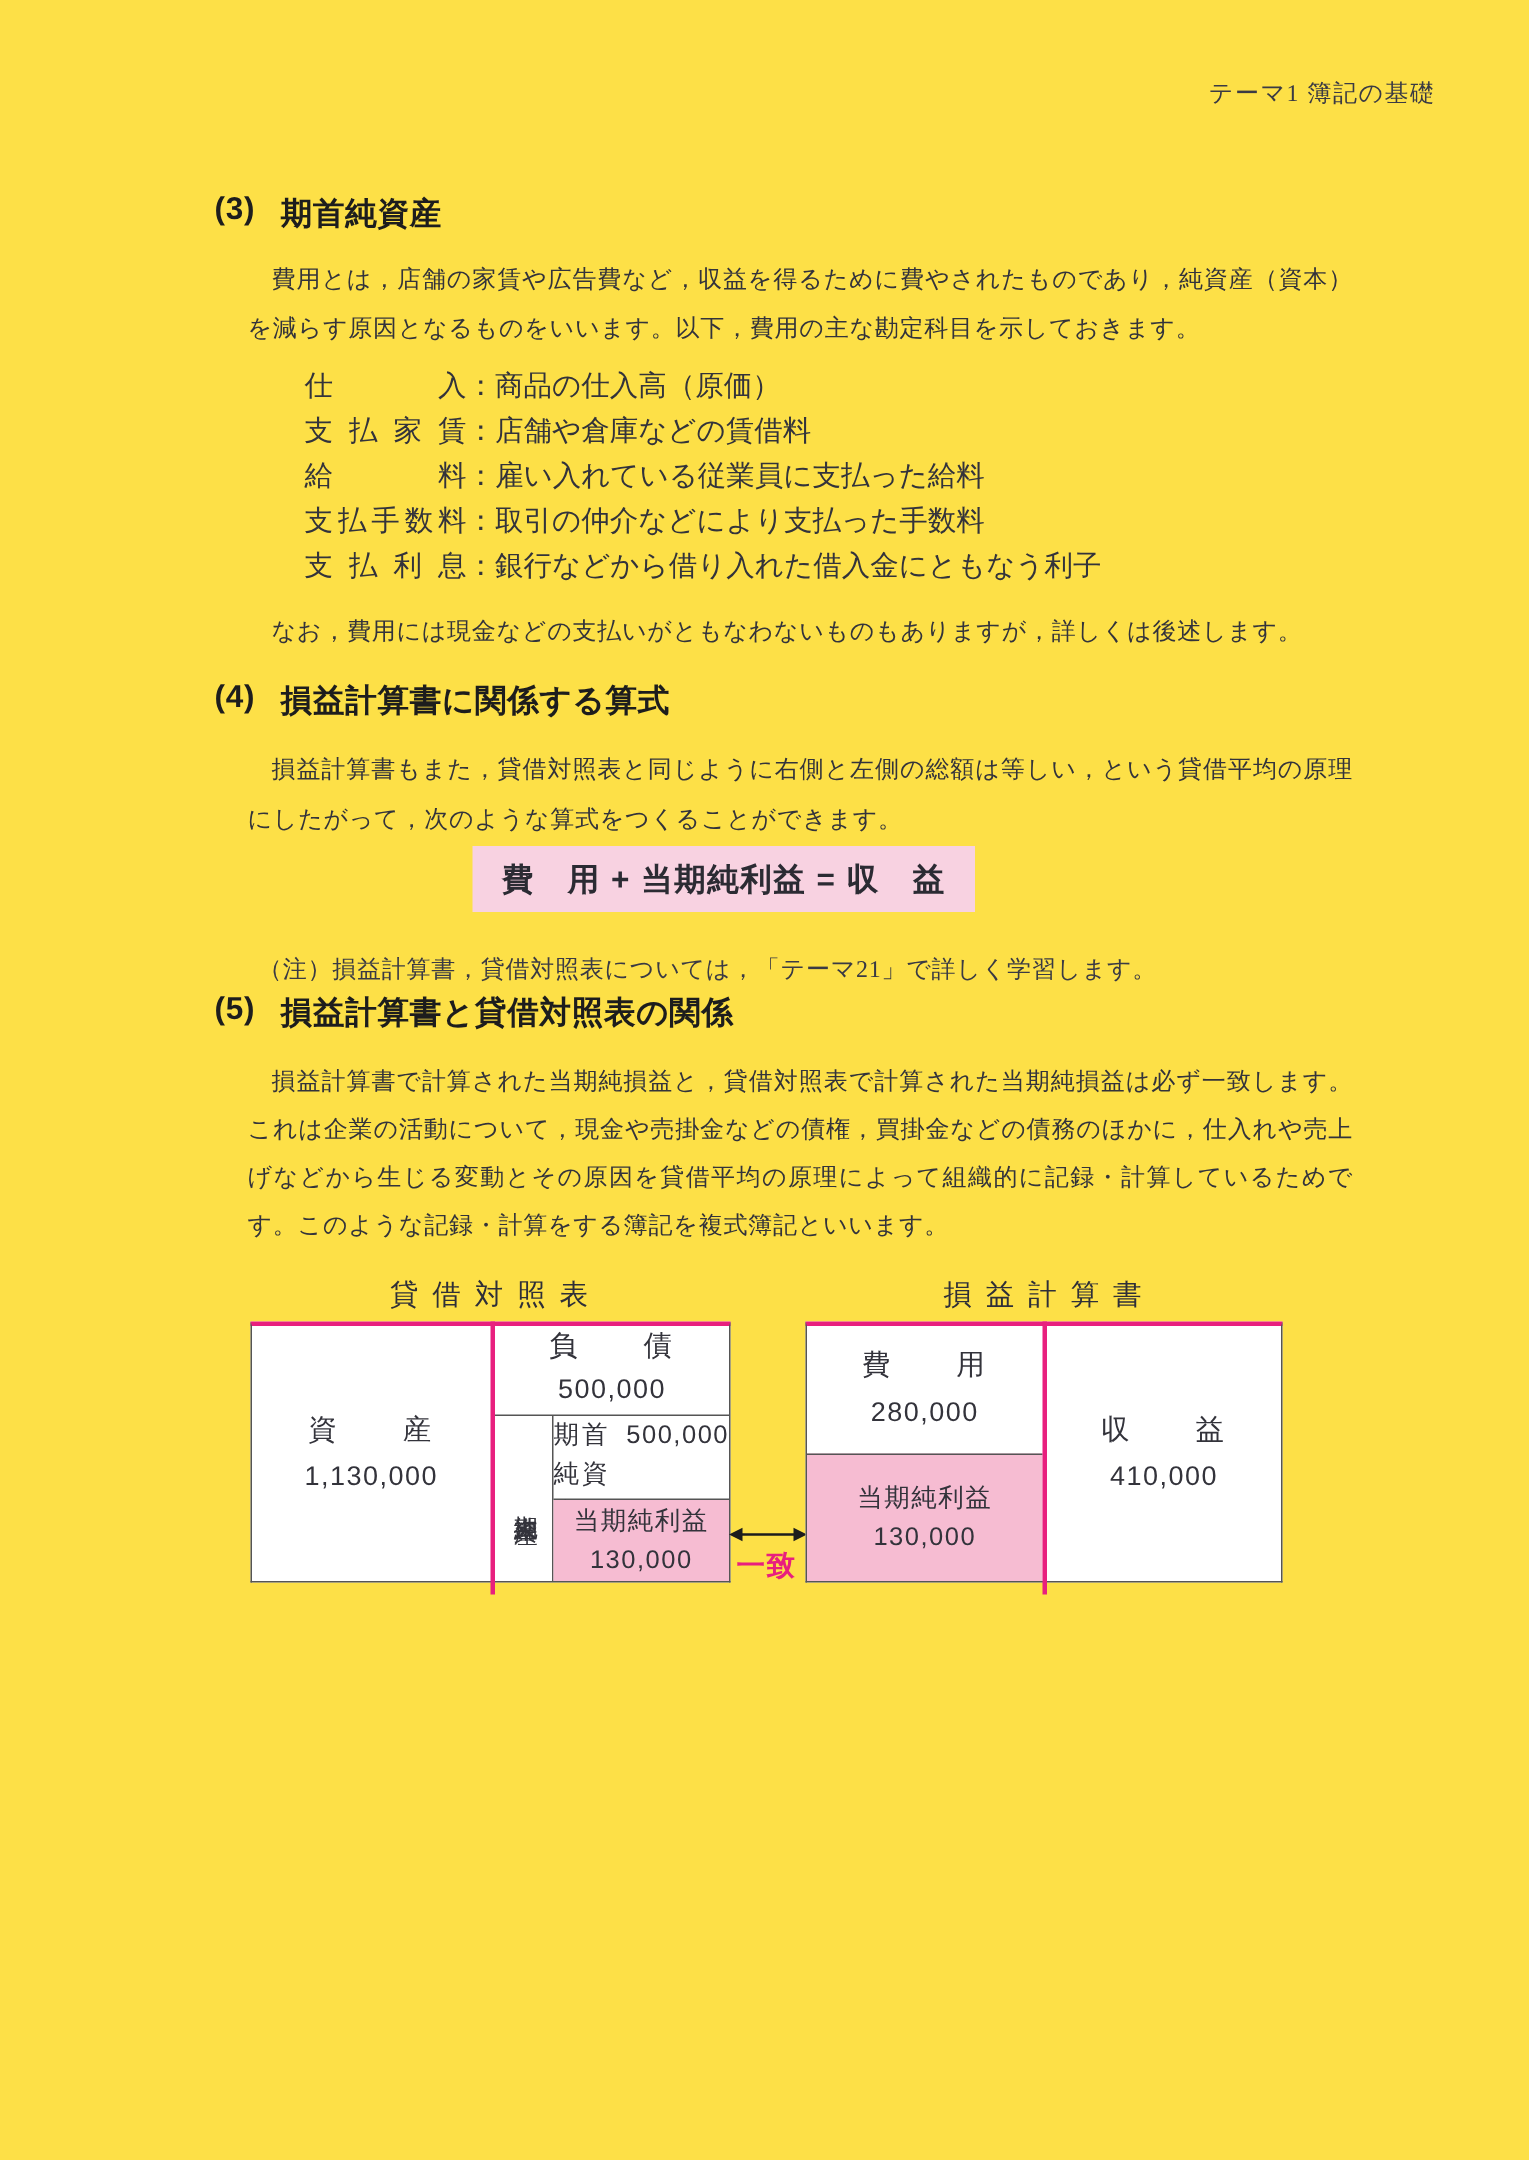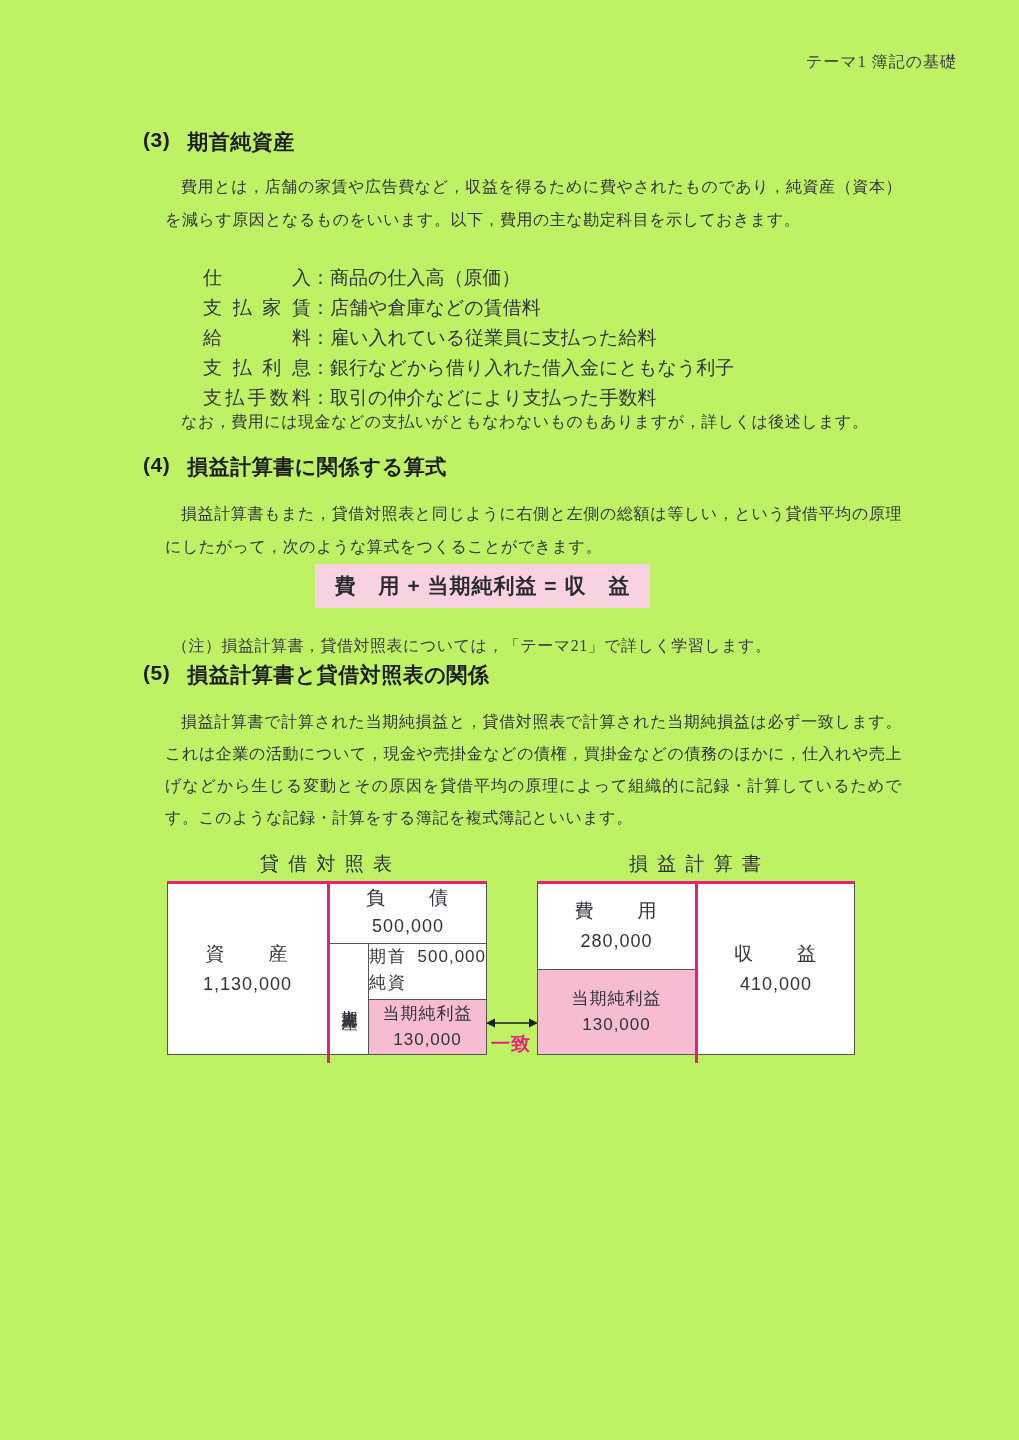--- a/index.html
+++ b/index.html
@@ -1,36 +1,36 @@
 <!DOCTYPE html>
 <html><head>
 <meta charset="utf-8">
 <style>
   html,body{margin:0;padding:0;background:#fff;}
   .page{
-    position:relative;width:1019px;height:1440px;background:#bef264;
+    position:relative;width:1019px;height:1440px;background:#fde047;
     font-family:"Liberation Serif","DejaVu Serif",serif;color:#2b2b2b;overflow:hidden;
   }
   .sans{font-family:"Liberation Sans","DejaVu Sans",sans-serif;}
   .page-header{
     position:absolute;top:52px;right:62px;font-size:16px;letter-spacing:1px;color:#3a3a44;
   }
   .sec-heading{
     position:absolute;left:143px;display:flex;gap:17px;
     font-family:"Liberation Sans","DejaVu Sans",sans-serif;
     font-weight:bold;font-size:21px;color:#1d1d1d;letter-spacing:.5px;
   }
   .body-par{
     position:absolute;left:165px;width:737px;font-size:16px;line-height:33px;
     text-align:justify;text-indent:1em;letter-spacing:.5px;color:#33333b;
   }
   .term-list{
     position:absolute;left:203px;top:243px;
     font-family:"Liberation Sans","DejaVu Sans",sans-serif;
-    font-size:19px;color:#33333b;margin-top:20px;
+    font-size:19px;color:#33333b;
   }
   .term-row{height:30px;line-height:30px;white-space:nowrap;}
   .term{
     display:inline-block;width:108px;text-align:justify;text-align-last:justify;
     vertical-align:top;
   }
   .formula-box{
     position:absolute;left:315px;top:564px;width:335px;height:44px;
     background:#f8d2e1;display:flex;align-items:center;justify-content:center;
     font-family:"Liberation Sans","DejaVu Sans",sans-serif;
@@ -107,24 +107,24 @@
     <div class="term-row">
       <span class="term">仕入</span><span>：</span><span>商品の仕入高（原価）</span>
     </div>
     <div class="term-row">
       <span class="term">支払家賃</span><span>：</span><span>店舗や倉庫などの賃借料</span>
     </div>
     <div class="term-row">
       <span class="term">給料</span><span>：</span><span>雇い入れている従業員に支払った給料</span>
     </div>
     <div class="term-row">
+      <span class="term">支払手数料</span><span>：</span><span>取引の仲介などにより支払った手数料</span>
+    </div>
+    <div class="term-row">
       <span class="term">支払利息</span><span>：</span><span>銀行などから借り入れた借入金にともなう利子</span>
-    </div>
-    <div class="term-row">
-      <span class="term">支払手数料</span><span>：</span><span>取引の仲介などにより支払った手数料</span>
     </div>
   </div>
 
   <p class="body-par" style="top:390px;line-height:31px;">なお，費用には現金などの支払いがともなわないものもありますが，詳しくは後述します。</p>
 
   <div class="sec-heading" style="top:453px;">
     <span>(4)</span>
     <span>損益計算書に関係する算式</span>
   </div>
   <p class="body-par" style="top:481px;">損益計算書もまた，貸借対照表と同じように右側と左側の総額は等しい，という貸借平均の原理にしたがって，次のような算式をつくることができます。</p>

